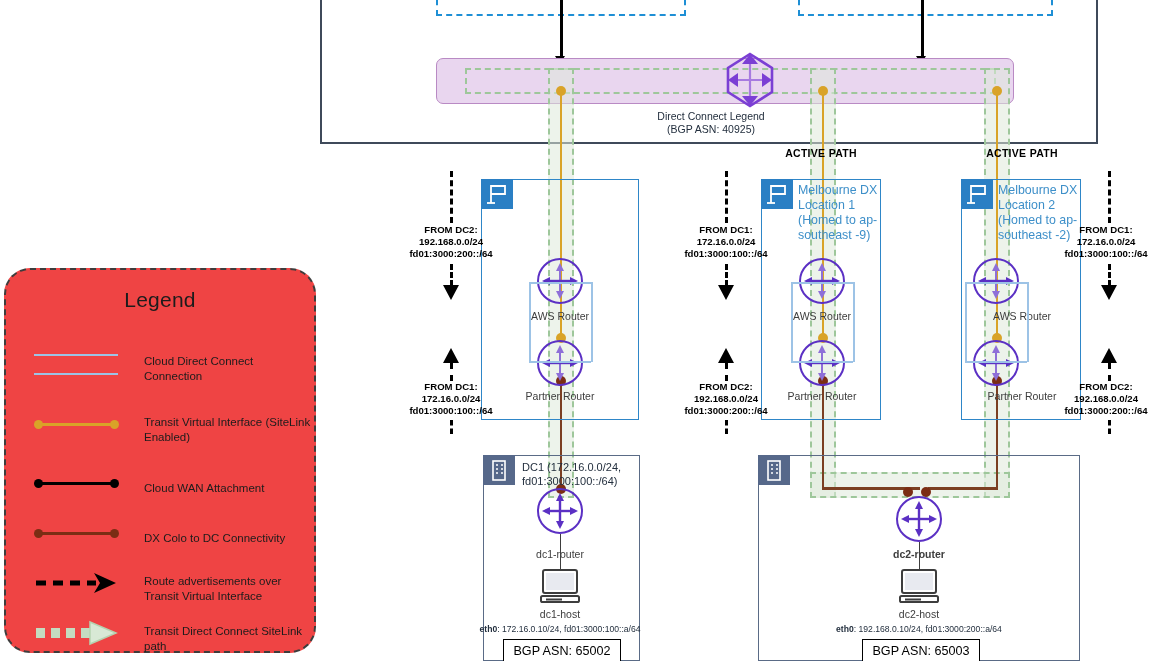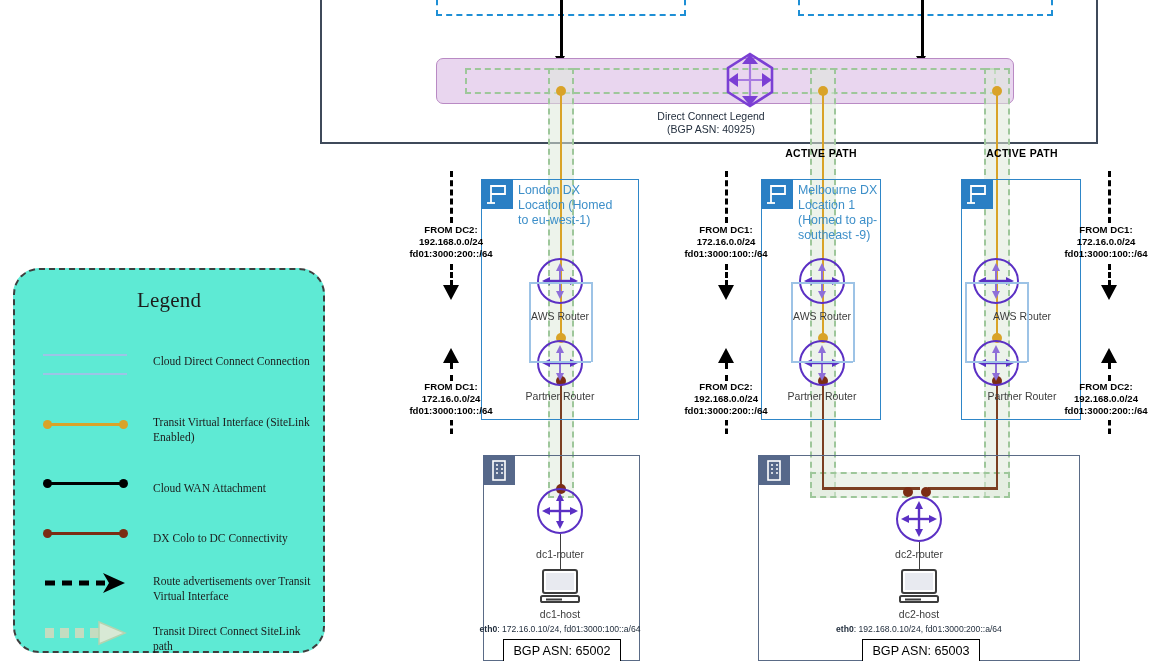--- a/index.html
+++ b/index.html
@@ -6,24 +6,23 @@
   body{
     width:1162px;height:661px;position:relative;overflow:hidden;
     font-family:"Liberation Sans","DejaVu Sans",sans-serif;
     color:#232f3e;
   }
   .abs{position:absolute;}
   .nosel{user-select:none;}
 
   
   #legend{
-    left:13px;top:268px;width:312px;height:385px;
-    border:2px dashed #3d3d3d;border-radius:26px;background:#5eead4;
+    left:4px;top:268px;width:312px;height:385px;
+    border:2px dashed #3d3d3d;border-radius:26px;background:#ef4444;
     box-sizing:border-box;
-    font-family:Liberation Serif, serif;
   }
   #legend-title{
     position:absolute;top:18px;left:0;width:100%;text-align:center;
     font-size:21px;color:#1c1c1c;letter-spacing:.2px;
   }
   .lg-row{position:absolute;left:0;width:100%;}
   .lg-sym{position:absolute;left:28px;width:86px;height:30px;}
   .lg-txt{position:absolute;left:138px;width:168px;font-size:11.5px;line-height:14.5px;color:#1c1c1c;}
 
   .dbl-line{position:absolute;left:0;width:84px;height:2px;background:#9dc3e6;}
@@ -277,21 +276,20 @@
 <div class="dxc-dot" style="left:921px;top:487px;"></div>
 
 <div class="dxloc" style="left:481px;top:179px;width:158px;height:241px;">
   <div class="dxloc-ico">
     <svg width="32" height="30" viewBox="0 0 32 30">
       <line x1="10" y1="6" x2="10" y2="24" stroke="#fff" stroke-width="1.8"></line>
       <path d="M10 7 H24 V15 H10" fill="none" stroke="#fff" stroke-width="1.8"></path>
       <line x1="6" y1="24" x2="14" y2="24" stroke="#fff" stroke-width="1.8"></line>
     </svg>
   </div>
-  <div class="dxloc-title">London DX Location (Homed to eu-west-1)</div>
 </div>
 <div class="router" style="left:537px;top:258px;">
   <svg width="42" height="42" viewBox="0 0 42 42">
     <line x1="21" y1="6" x2="21" y2="36" stroke="#8e6fd8" stroke-width="2"></line>
     <line x1="6" y1="21" x2="36" y2="21" stroke="#5b30c4" stroke-width="2.4"></line>
     <polygon points="21,3 17,11 25,11" fill="#8e6fd8"></polygon>
       <polygon points="21,39 17,31 25,31" fill="#8e6fd8"></polygon>
     <polygon points="3,21 11,17 11,25" fill="#5b30c4"></polygon>
       <polygon points="39,21 31,17 31,25" fill="#5b30c4"></polygon>
   </svg>
@@ -357,20 +355,21 @@
   <span>ACTIVE PATH</span>
 </div>
 <div class="dxloc" style="left:961px;top:179px;width:120px;height:241px;">
   <div class="dxloc-ico">
     <svg width="32" height="30" viewBox="0 0 32 30">
       <line x1="10" y1="6" x2="10" y2="24" stroke="#fff" stroke-width="1.8"></line>
       <path d="M10 7 H24 V15 H10" fill="none" stroke="#fff" stroke-width="1.8"></path>
       <line x1="6" y1="24" x2="14" y2="24" stroke="#fff" stroke-width="1.8"></line>
     </svg>
   </div>
+  <div class="dxloc-title" style="width:82px;">Melbourne DX Location 2 (Homed to ap-southeast -2)</div>
 </div>
 <div class="router" style="left:973px;top:258px;">
   <svg width="42" height="42" viewBox="0 0 42 42">
     <line x1="21" y1="6" x2="21" y2="36" stroke="#8e6fd8" stroke-width="2"></line>
     <line x1="6" y1="21" x2="36" y2="21" stroke="#5b30c4" stroke-width="2.4"></line>
     <polygon points="21,3 17,11 25,11" fill="#8e6fd8"></polygon>
       <polygon points="21,39 17,31 25,31" fill="#8e6fd8"></polygon>
     <polygon points="3,21 11,17 11,25" fill="#5b30c4"></polygon>
       <polygon points="39,21 31,17 31,25" fill="#5b30c4"></polygon>
   </svg>
@@ -424,20 +423,21 @@
     <svg width="32" height="30" viewBox="0 0 32 30">
       <rect x="10" y="6" width="12" height="19" fill="none" stroke="#fff" stroke-width="1.6"></rect>
       <line x1="13" y1="10" x2="15" y2="10" stroke="#fff" stroke-width="1.4"></line>
       <line x1="18" y1="10" x2="20" y2="10" stroke="#fff" stroke-width="1.4"></line>
       <line x1="13" y1="14" x2="15" y2="14" stroke="#fff" stroke-width="1.4"></line>
       <line x1="18" y1="14" x2="20" y2="14" stroke="#fff" stroke-width="1.4"></line>
       <line x1="13" y1="18" x2="15" y2="18" stroke="#fff" stroke-width="1.4"></line>
       <line x1="18" y1="18" x2="20" y2="18" stroke="#fff" stroke-width="1.4"></line>
     </svg>
   </div>
+  <div class="dc-title" style="left:38px;width:110px;">DC1 (172.16.0.0/24, fd01:3000:100::/64)</div>
 </div>
 <div class="router" style="left:537px;top:488px;">
   <svg width="42" height="42" viewBox="0 0 42 42">
     <line x1="21" y1="6" x2="21" y2="36" stroke="#5b30c4" stroke-width="2.4"></line>
     <line x1="6" y1="21" x2="36" y2="21" stroke="#5b30c4" stroke-width="2.4"></line>
     <polygon points="21,3 17,11 25,11" fill="#5b30c4"></polygon>
       <polygon points="21,39 17,31 25,31" fill="#5b30c4"></polygon>
     <polygon points="3,21 11,17 11,25" fill="#5b30c4"></polygon>
       <polygon points="39,21 31,17 31,25" fill="#5b30c4"></polygon>
   </svg>
@@ -474,21 +474,21 @@
 <div class="router" style="left:896px;top:496px;">
   <svg width="42" height="42" viewBox="0 0 42 42">
     <line x1="21" y1="6" x2="21" y2="36" stroke="#5b30c4" stroke-width="2.4"></line>
     <line x1="6" y1="21" x2="36" y2="21" stroke="#5b30c4" stroke-width="2.4"></line>
     <polygon points="21,3 17,11 25,11" fill="#5b30c4"></polygon>
       <polygon points="21,39 17,31 25,31" fill="#5b30c4"></polygon>
     <polygon points="3,21 11,17 11,25" fill="#5b30c4"></polygon>
       <polygon points="39,21 31,17 31,25" fill="#5b30c4"></polygon>
   </svg>
 </div>
-<div class="host-lbl" style="left:819px;top:548px;">dc2-router</div>
+<div class="host-lbl" style="left:819px;top:548px;font-weight:bold;">dc2-router</div>
 <div class="dcwire" style="left:918.5px;top:542px;height:28px;"></div>
 <div class="monitor" style="left:897px;top:568px;">
   <svg width="44" height="38" viewBox="0 0 44 38">
     <rect x="5" y="2" width="34" height="23" rx="2" fill="#fff" stroke="#3d3d3d" stroke-width="2"></rect>
     <rect x="8" y="5" width="28" height="17" fill="#e8eaf0"></rect>
     <rect x="3" y="28" width="38" height="6" rx="1.6" fill="#fff" stroke="#3d3d3d" stroke-width="2"></rect>
     <rect x="8" y="30.5" width="16" height="2" fill="#3d3d3d"></rect>
   </svg>
 </div>
 <div class="host-lbl" style="left:819px;top:608px;">dc2-host</div>

